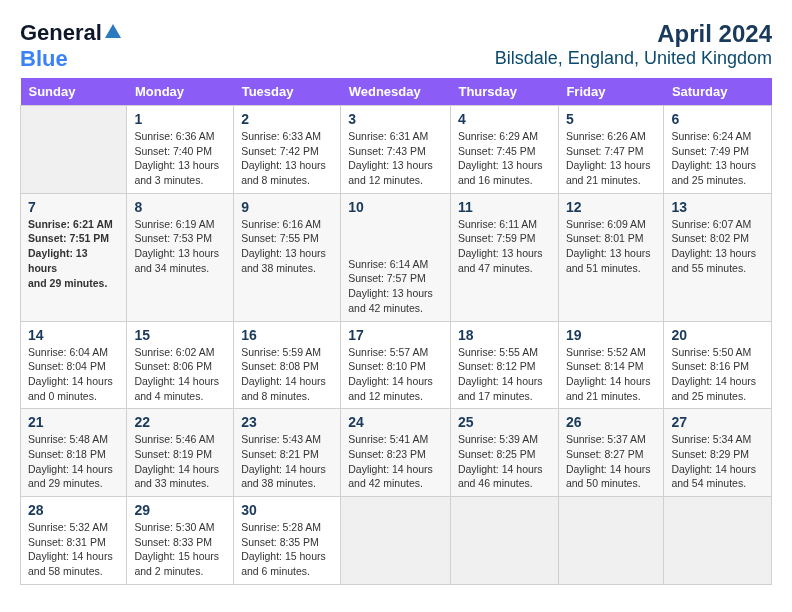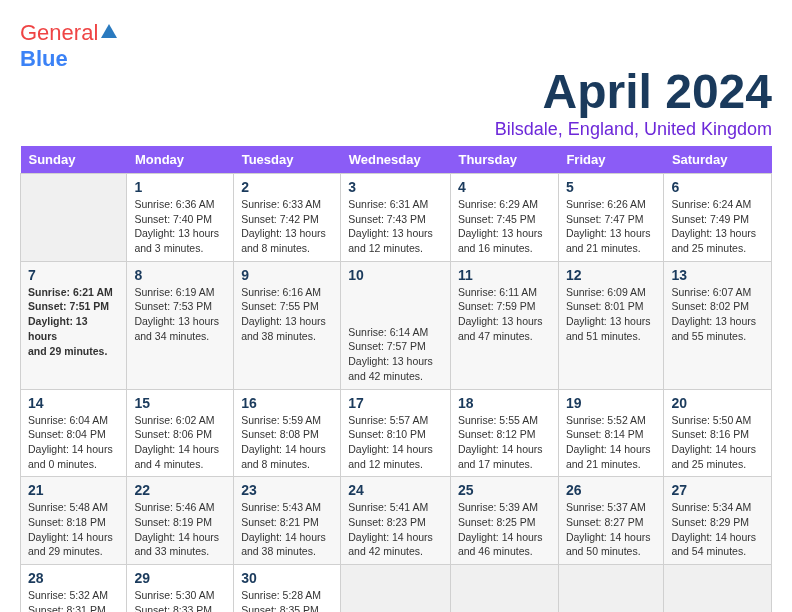--- a/index.html
+++ b/index.html
@@ -16,44 +16,43 @@
       align-items: flex-start;
       margin-bottom: 6px;
     }
     .logo {
       display: flex;
       flex-direction: column;
       align-items: flex-start;
     }
     .logo-general {
       font-size: 22px;
-      font-weight: normal;
-      color: #ef4444;
+      font-weight: bold;
+      color: #0f172a;
     }
     .logo-blue {
       font-size: 22px;
       font-weight: bold;
       color: #3b82f6;
     }
     .logo-line {
       display: flex;
       align-items: center;
     }
     .title-block {
       text-align: right;
     }
     .month-title {
-      font-size: 48px;
+      font-size: 24px;
       font-weight: bold;
       color: #1a3a5c;
-      margin-top: 44px;
     }
     .location-title {
       font-size: 18px;
-      color: #6d28d9;
+      color: #0c4a6e;
     }
     table {
       width: 100%;
       border-collapse: collapse;
       font-size: 11px;
     }
     thead tr th {
       background-color: #8b5cf6;
       color: #fff;
       text-align: left;

